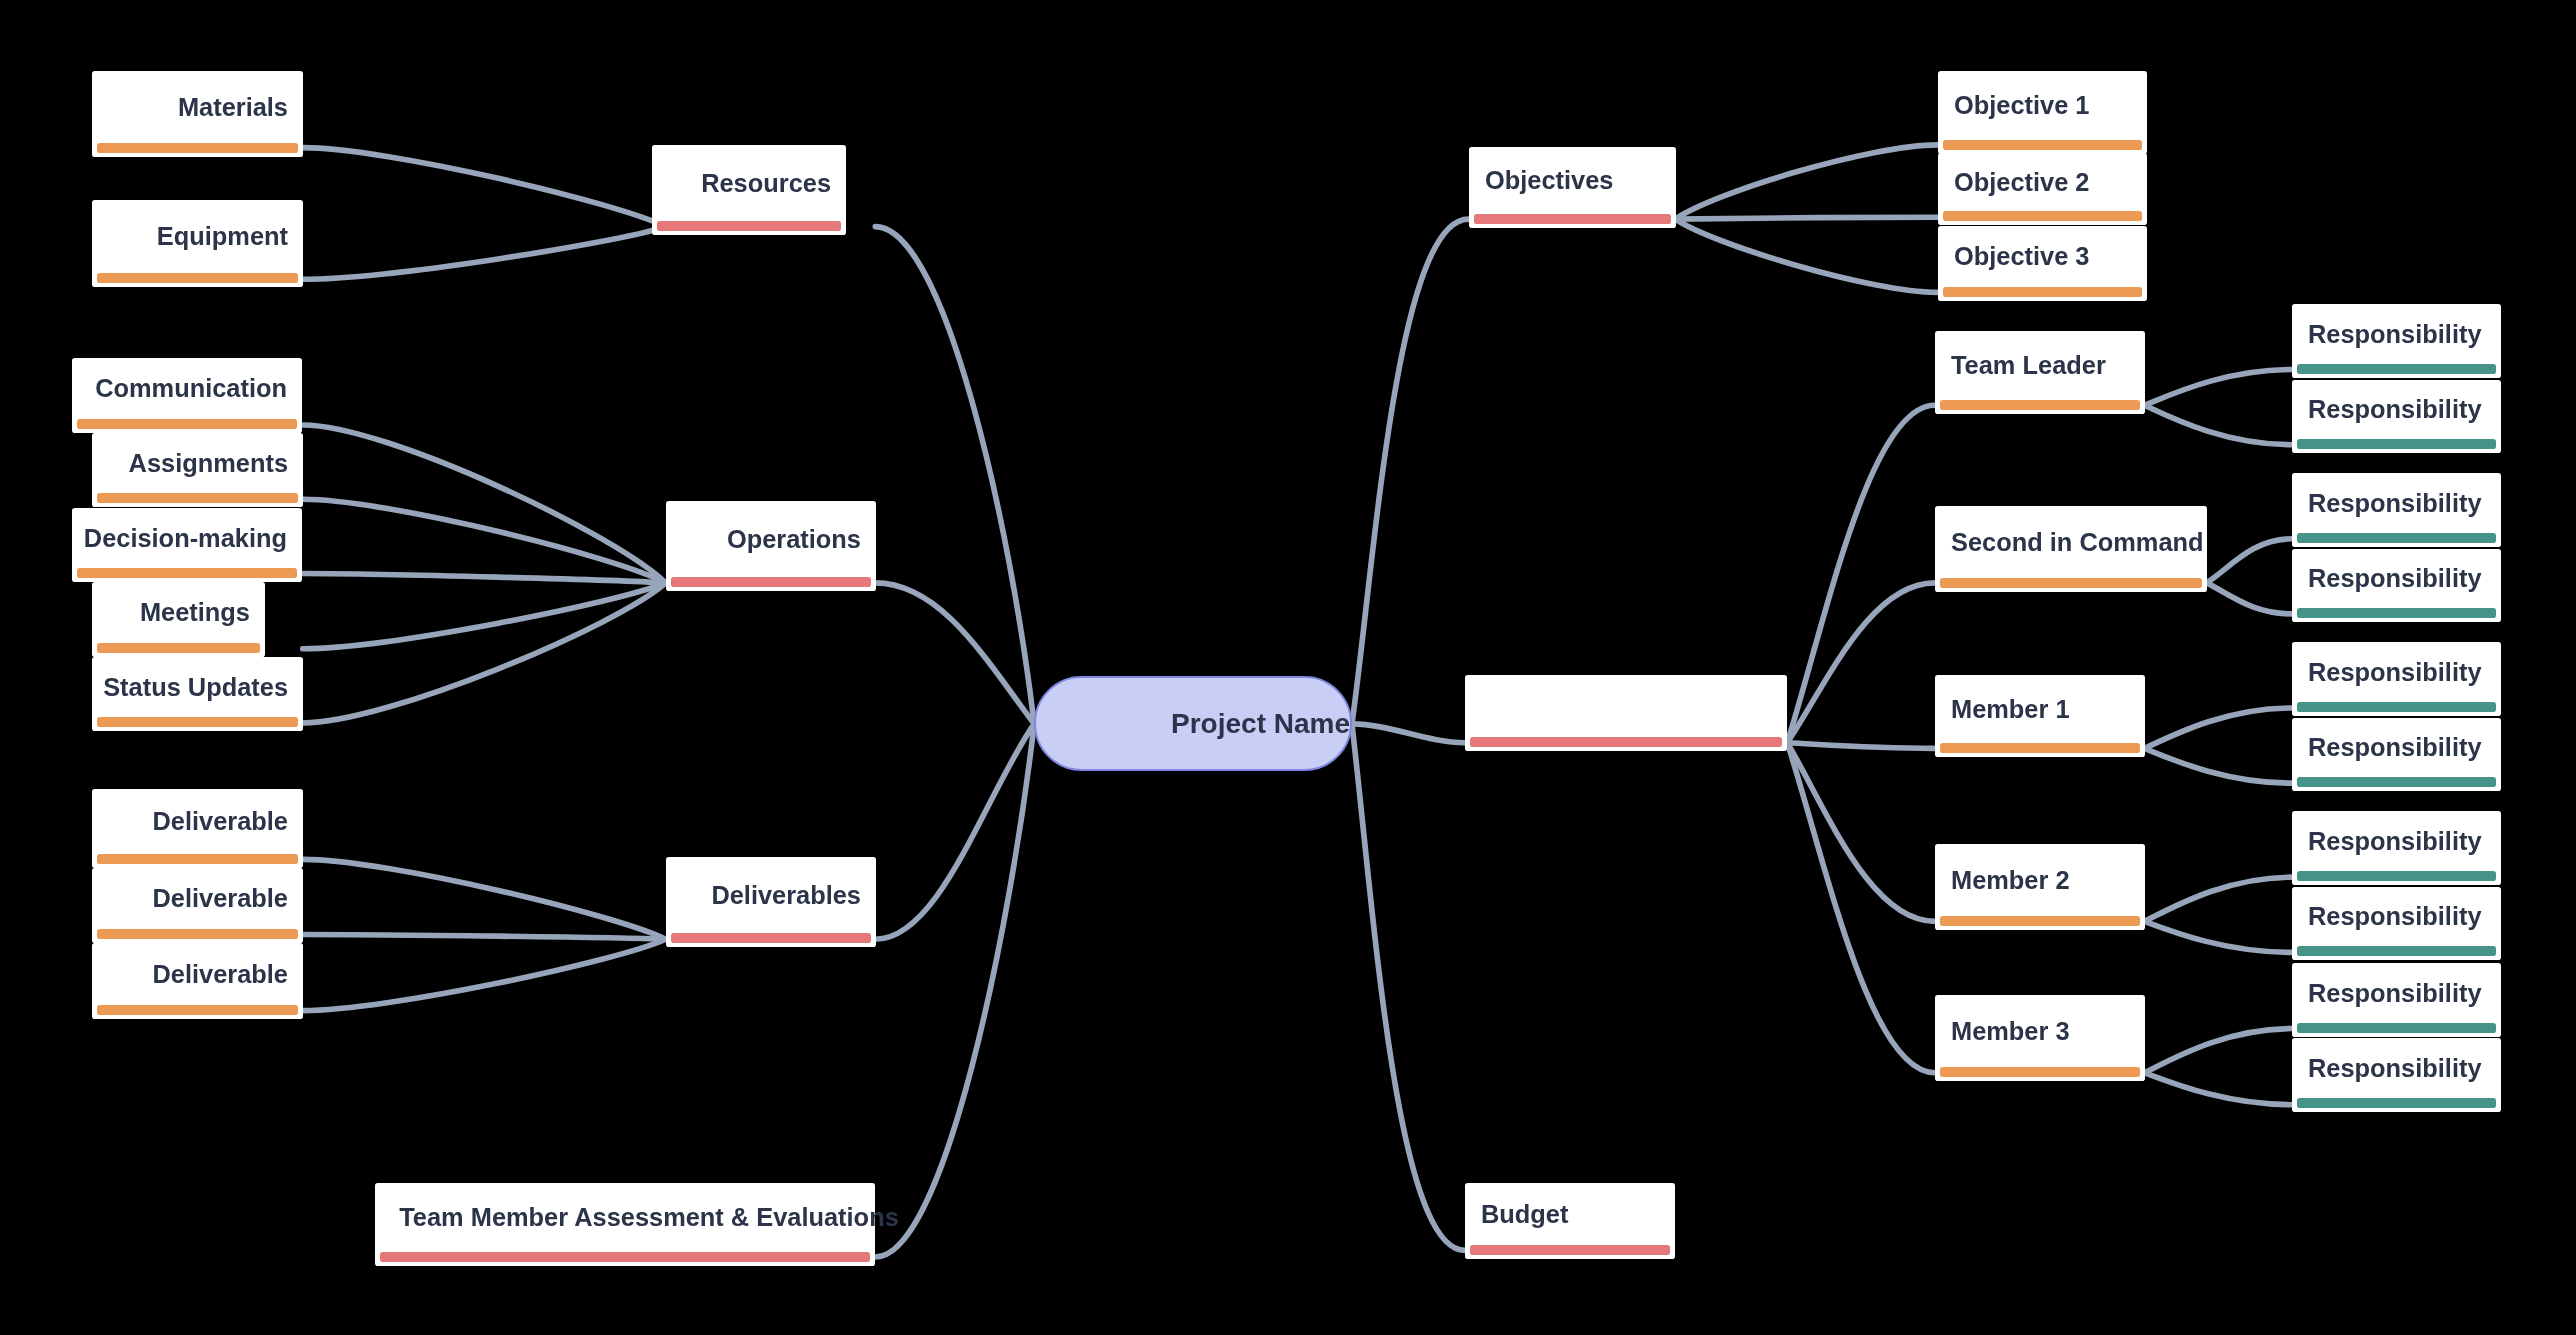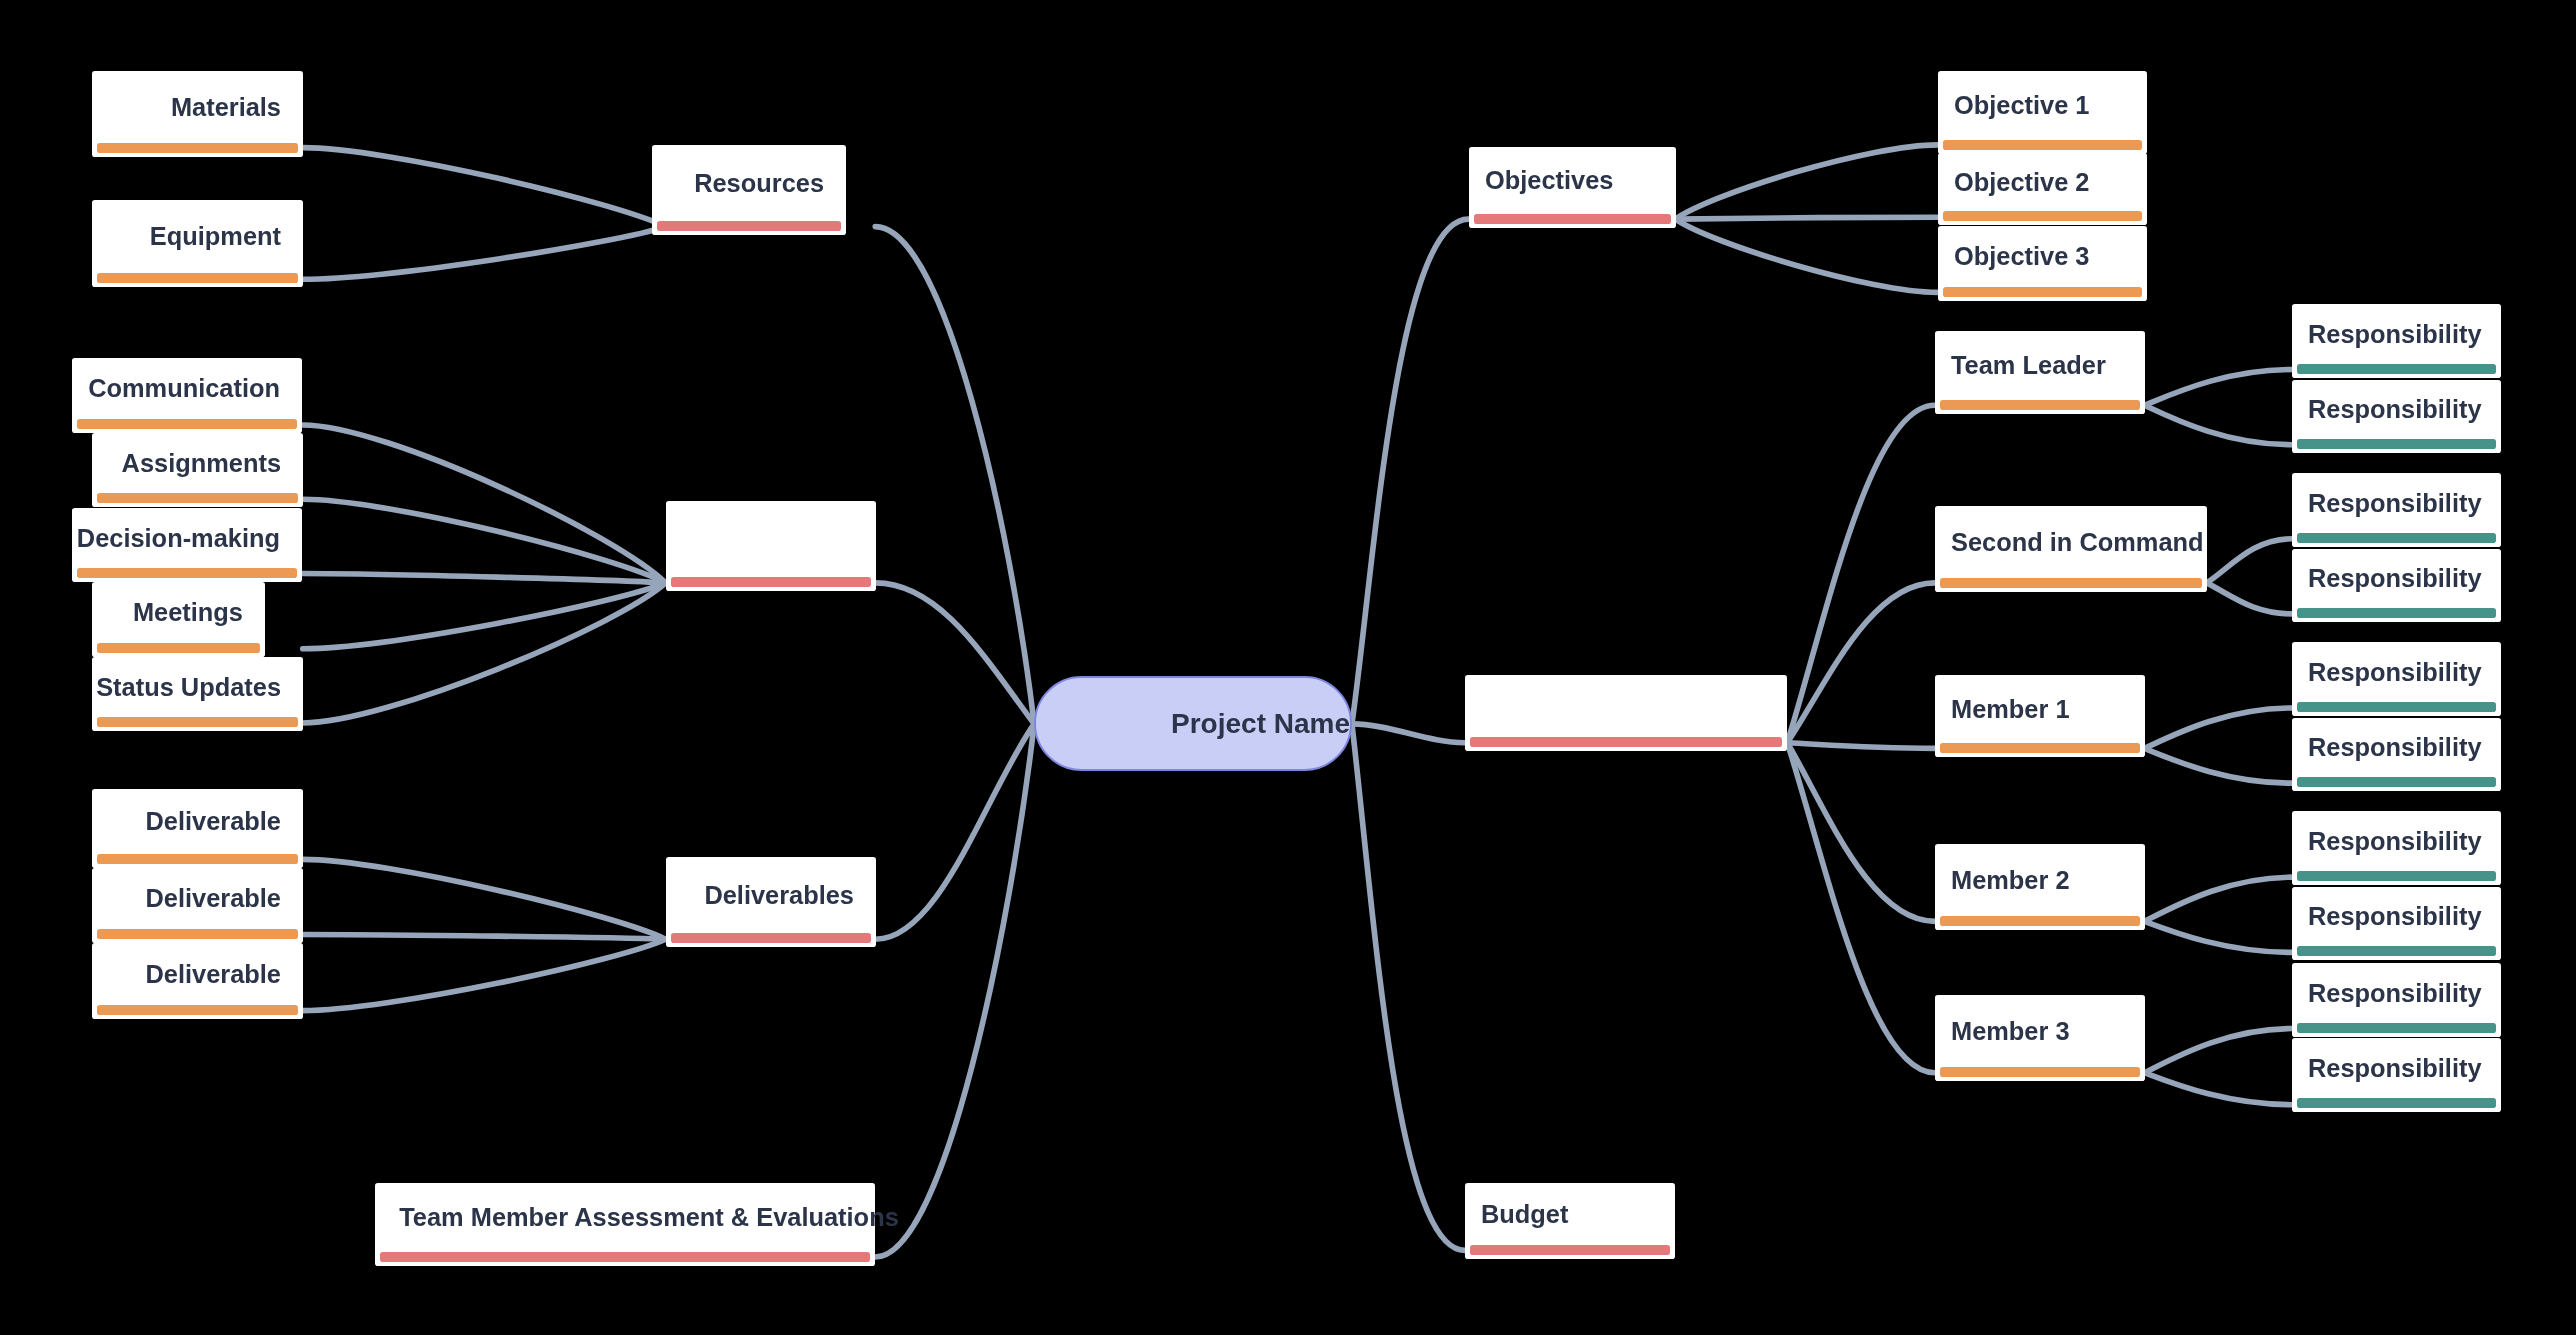--- a/index.html
+++ b/index.html
@@ -14,21 +14,21 @@
     font-family:"Liberation Sans","DejaVu Sans",sans-serif;
   }
   svg.edges{position:absolute;left:0;top:0;width:2576px;height:1336px;}
   .edge-path{stroke:var(--edge);stroke-width:6;fill:none;stroke-linecap:round;}
   .node{position:absolute;background:var(--node-bg);border-radius:2.8px;box-sizing:border-box;}
   .node .label{
     position:absolute;left:0;right:0;top:0;bottom:14px;
     display:flex;align-items:center;
     font-size:25.4px;font-weight:600;color:var(--text);white-space:nowrap;
   }
-  .right-align .label{justify-content:flex-end;padding-right:22px;}
+  .right-align .label{justify-content:flex-end;padding-right:15px;}
   .left-align .label{justify-content:flex-start;padding-left:16px;}
   .center-align .label{justify-content:center;margin-left:48px;}
   .bar{position:absolute;left:4.7px;right:4.7px;bottom:3.8px;height:10.3px;border-radius:2.8px;}
   .bar.orange{background:var(--orange);}
   .bar.red{background:var(--red);}
   .bar.teal{background:var(--teal);}
   .root-node{
     position:absolute;background:var(--center-fill);
     border:2.8px solid var(--center-border);border-radius:49px;
     display:flex;align-items:center;justify-content:flex-end;
@@ -123,20 +123,21 @@
   <div class="node right-align" style="left:92px;top:943px;width:211px;height:76px">
     <div class="label">Deliverable</div>
     <div class="bar orange"></div>
   </div>
 
   <div class="node right-align" style="left:652px;top:145px;width:194px;height:90px">
     <div class="label">Resources</div>
     <div class="bar red"></div>
   </div>
   <div class="node right-align" style="left:666px;top:501px;width:210px;height:90px">
+    <div class="label">Operations</div>
     <div class="bar red"></div>
   </div>
   <div class="node right-align" style="left:666px;top:857px;width:210px;height:90px">
     <div class="label">Deliverables</div>
     <div class="bar red"></div>
   </div>
   <div class="node center-align" style="left:375px;top:1183px;width:500px;height:83px">
     <div class="label">Team Member Assessment &amp; Evaluations</div>
     <div class="bar red"></div>
   </div>

